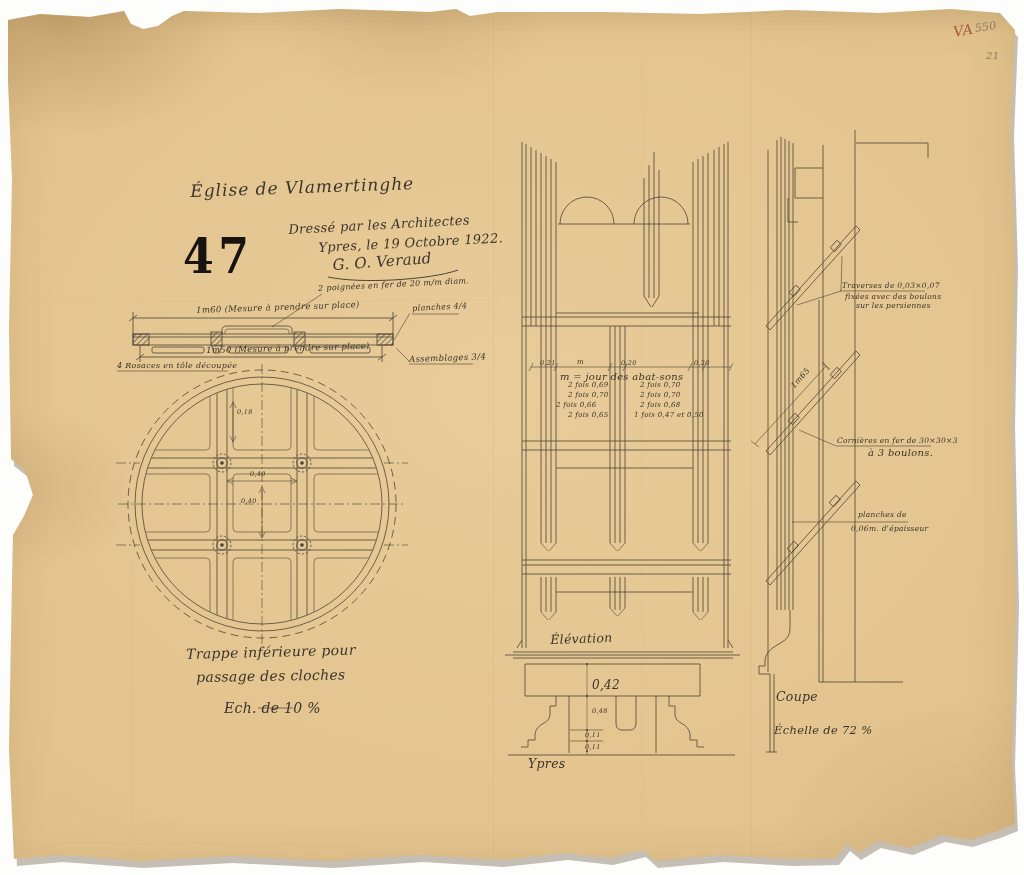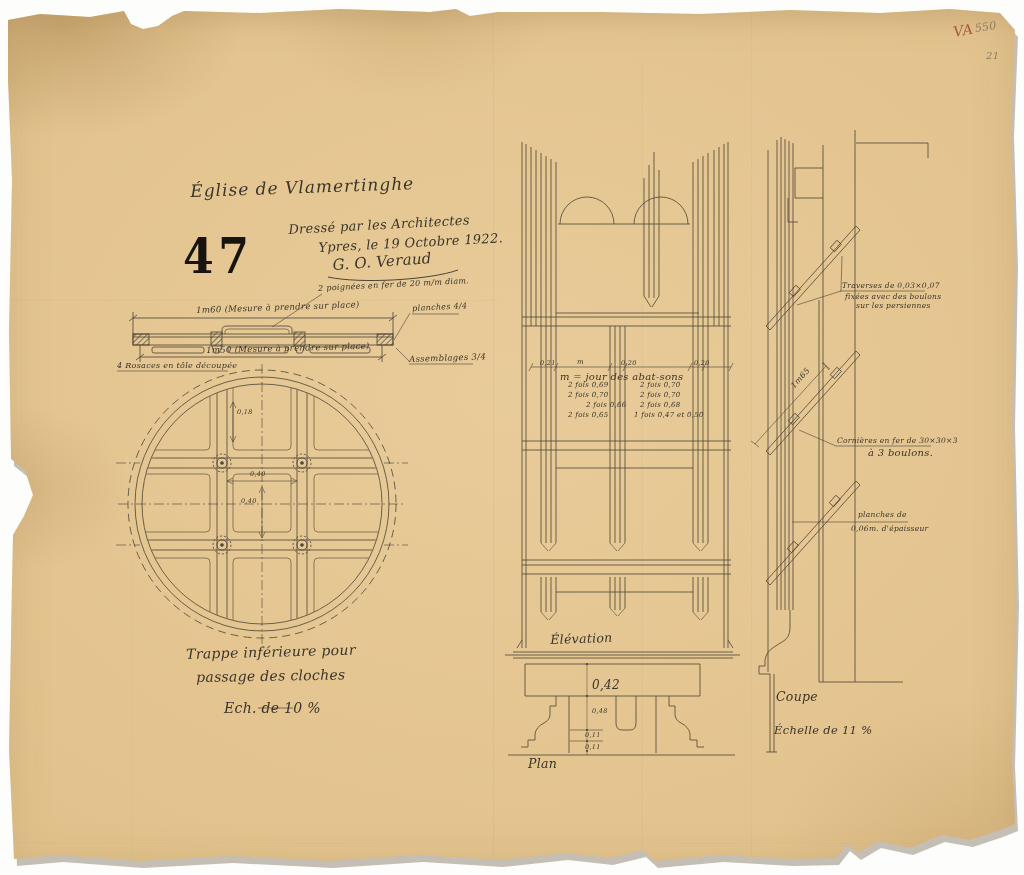--- a/index.html
+++ b/index.html
@@ -226,38 +226,38 @@
     <span class="t" style="left:196px;top:669px;font-size:14px;transform:rotate(-1deg)">passage des cloches</span>
     <span class="t" style="left:224px;top:700px;font-size:14px">Ech. de 10 %</span>
 
     <span class="t" style="left:540px;top:359px;font-size:6.5px">0,21</span>
     <span class="t" style="left:577px;top:358px;font-size:7px">m</span>
     <span class="t" style="left:621px;top:359px;font-size:6.5px">0,20</span>
     <span class="t" style="left:694px;top:359px;font-size:6.5px">0,20</span>
     <span class="t" style="left:560px;top:371px;font-size:10px">m = jour des abat-sons</span>
     <span class="t" style="left:568px;top:381px;font-size:7px">2 fois 0,69</span>
     <span class="t" style="left:568px;top:391px;font-size:7px">2 fois 0,70</span>
-    <span class="t" style="left:586px;top:401px;font-size:7px">2 fois 0,66</span>
+    <span class="t" style="left:556px;top:401px;font-size:7px">2 fois 0,66</span>
     <span class="t" style="left:568px;top:411px;font-size:7px">2 fois 0,65</span>
     <span class="t" style="left:640px;top:381px;font-size:7px">2 fois 0,70</span>
     <span class="t" style="left:640px;top:391px;font-size:7px">2 fois 0,70</span>
     <span class="t" style="left:640px;top:401px;font-size:7px">2 fois 0,68</span>
     <span class="t" style="left:634px;top:411px;font-size:7px">1 fois 0,47 et 0,50</span>
     <span class="t" style="left:550px;top:632px;font-size:12.5px;transform:rotate(-2deg)">Élévation</span>
 
     <span class="t" style="left:592px;top:678px;font-size:12px">0,42</span>
     <span class="t" style="left:592px;top:707px;font-size:6.5px">0,48</span>
     <span class="t" style="left:585px;top:731px;font-size:6.5px">0,11</span>
     <span class="t" style="left:585px;top:743px;font-size:6.5px">0,11</span>
-    <span class="t" style="left:528px;top:756px;font-size:12.5px">Plan</span>
+    <span class="t" style="left:528px;top:756px;font-size:12.5px">Ypres</span>
 
     <span class="t" style="left:789px;top:384px;font-size:8px;transform:rotate(-48deg)">1m65</span>
     <span class="t" style="left:842px;top:281px;font-size:7.5px">Traverses de 0,03×0,07</span>
     <span class="t" style="left:845px;top:292px;font-size:7.5px">fixées avec des boulons</span>
     <span class="t" style="left:856px;top:301px;font-size:7.5px">sur les persiennes</span>
     <span class="t" style="left:837px;top:436px;font-size:7.5px">Cornières en fer de 30×30×3</span>
     <span class="t" style="left:868px;top:447px;font-size:10px">à 3 boulons.</span>
     <span class="t" style="left:858px;top:510px;font-size:7.5px">planches de</span>
     <span class="t" style="left:851px;top:524px;font-size:7.5px">0,06m. d'épaisseur</span>
     <span class="t" style="left:776px;top:689px;font-size:12.5px">Coupe</span>
-    <span class="t" style="left:774px;top:723px;font-size:11.5px">Échelle de 11 %</span>
+    <span class="t" style="left:774px;top:723px;font-size:11.5px">Échelle de 72 %</span>
   </div>
 </div>
 
 </body></html>

